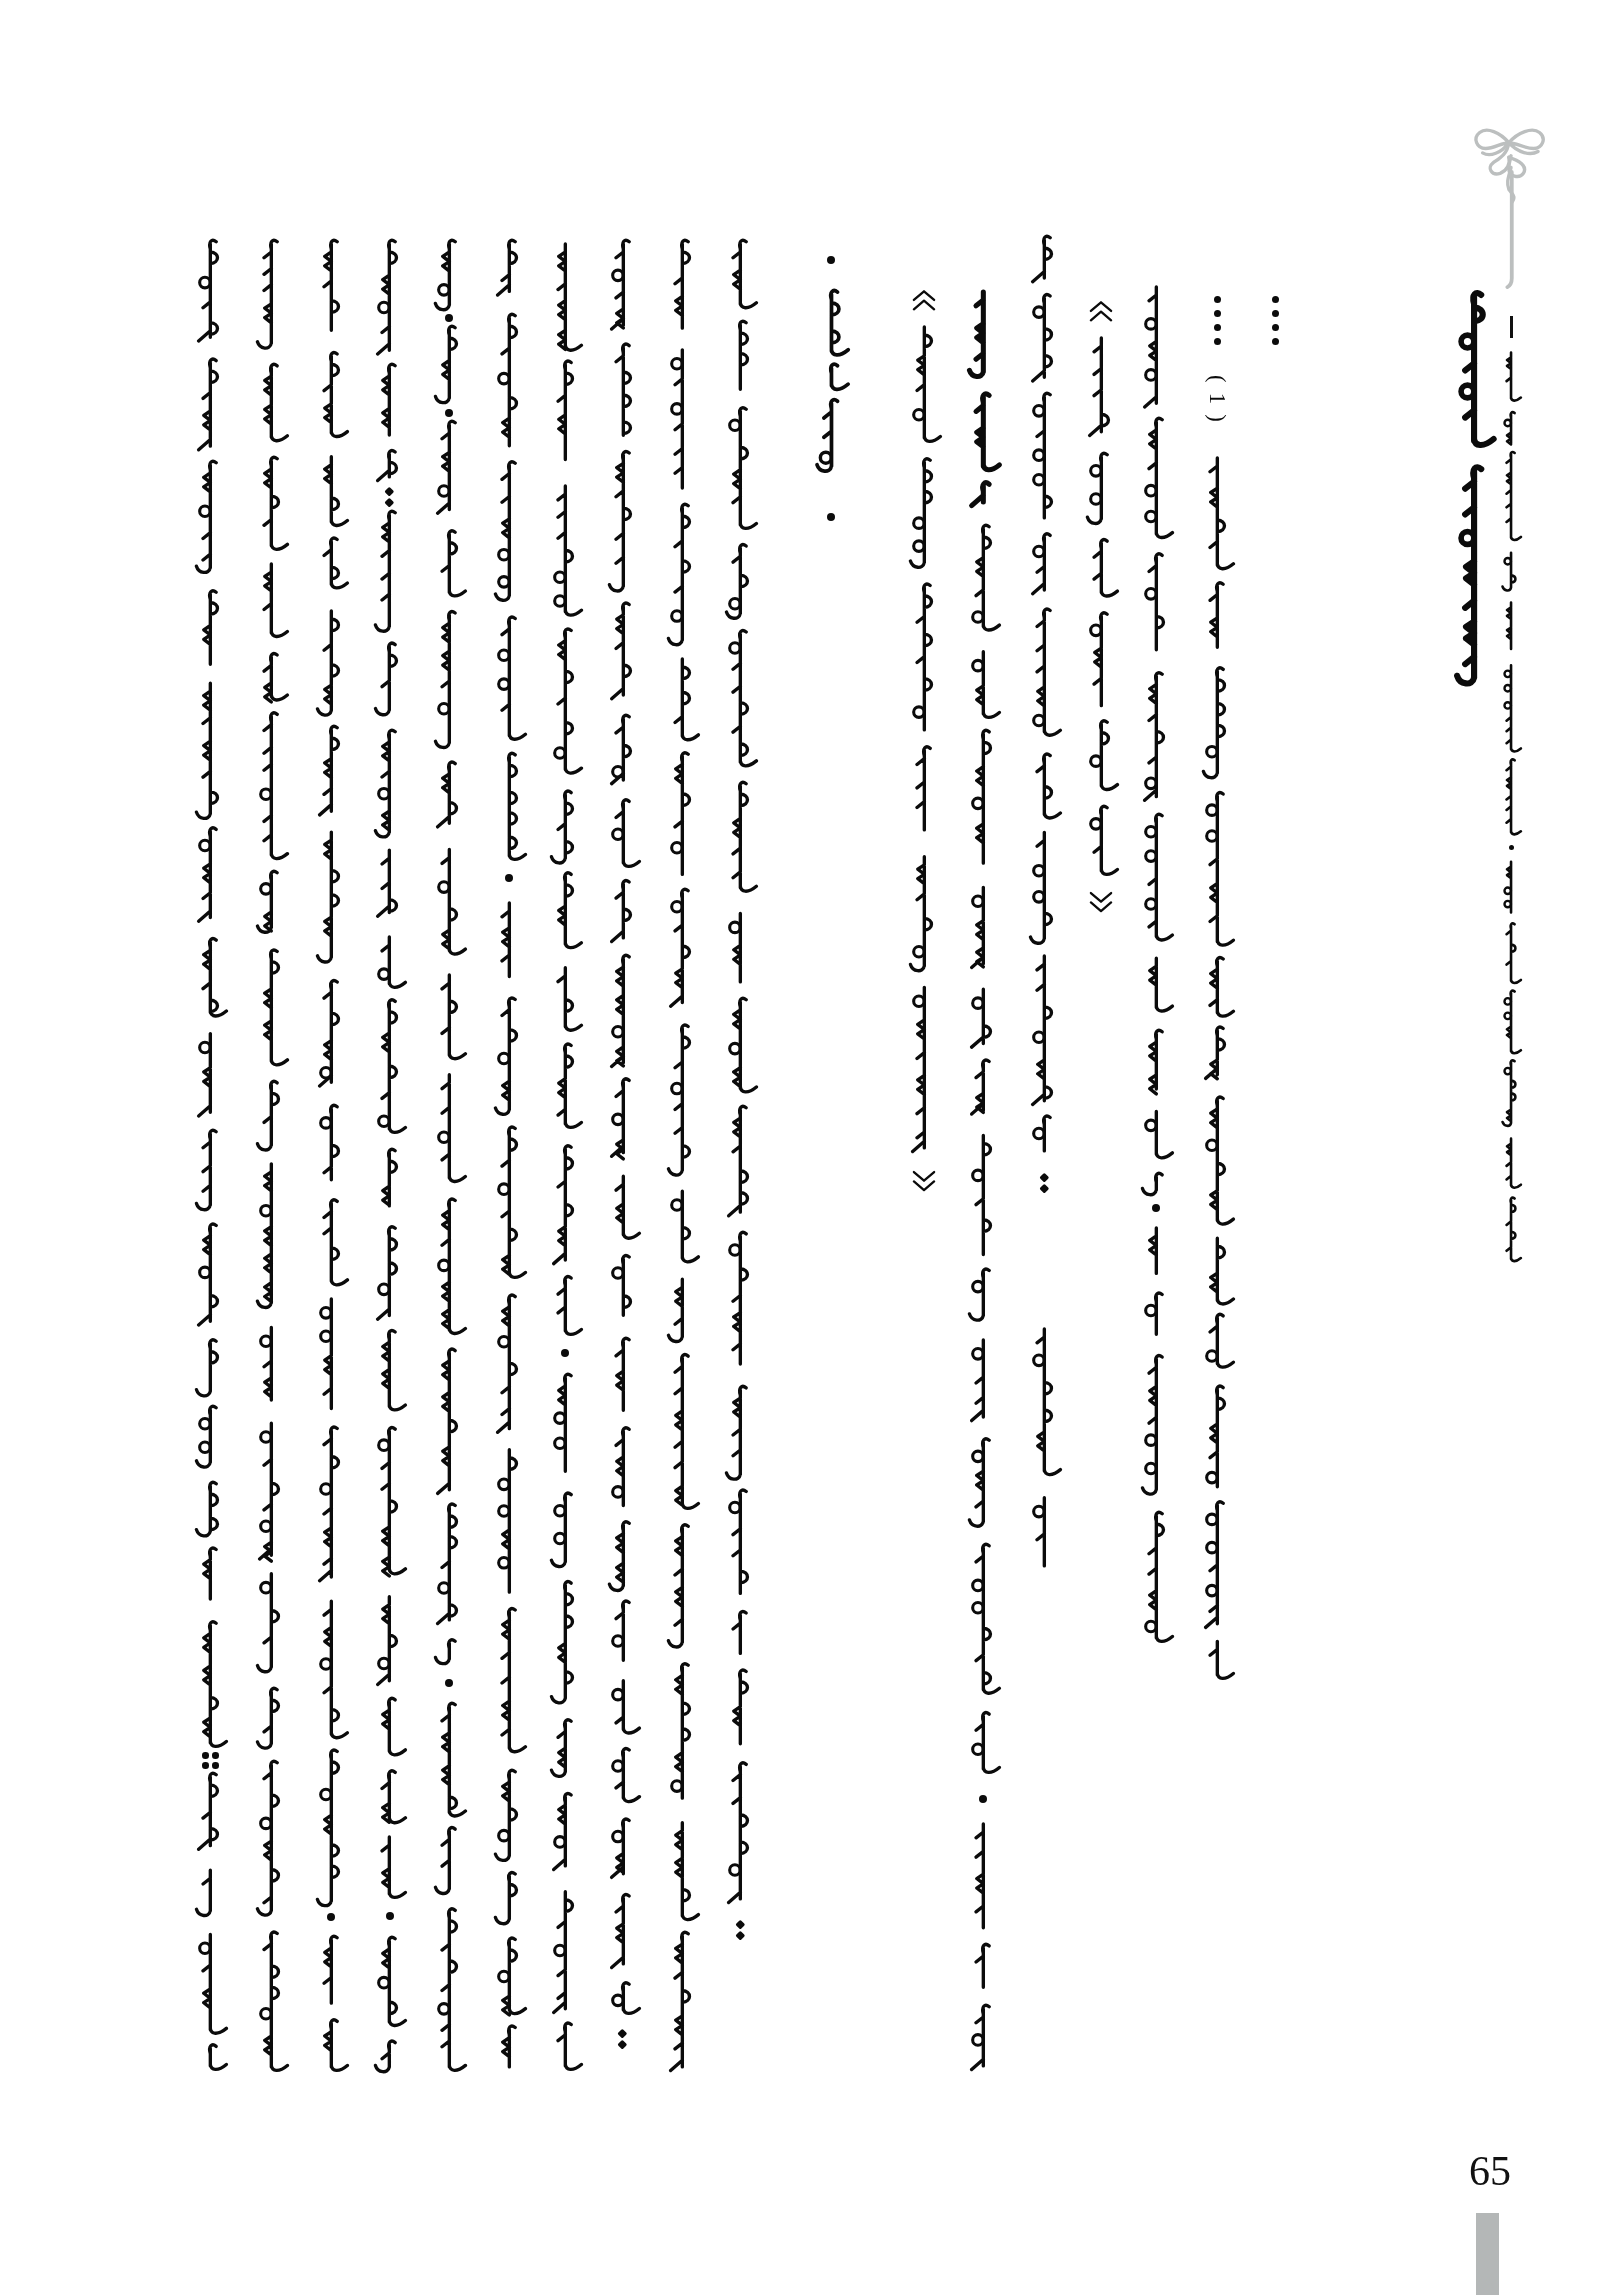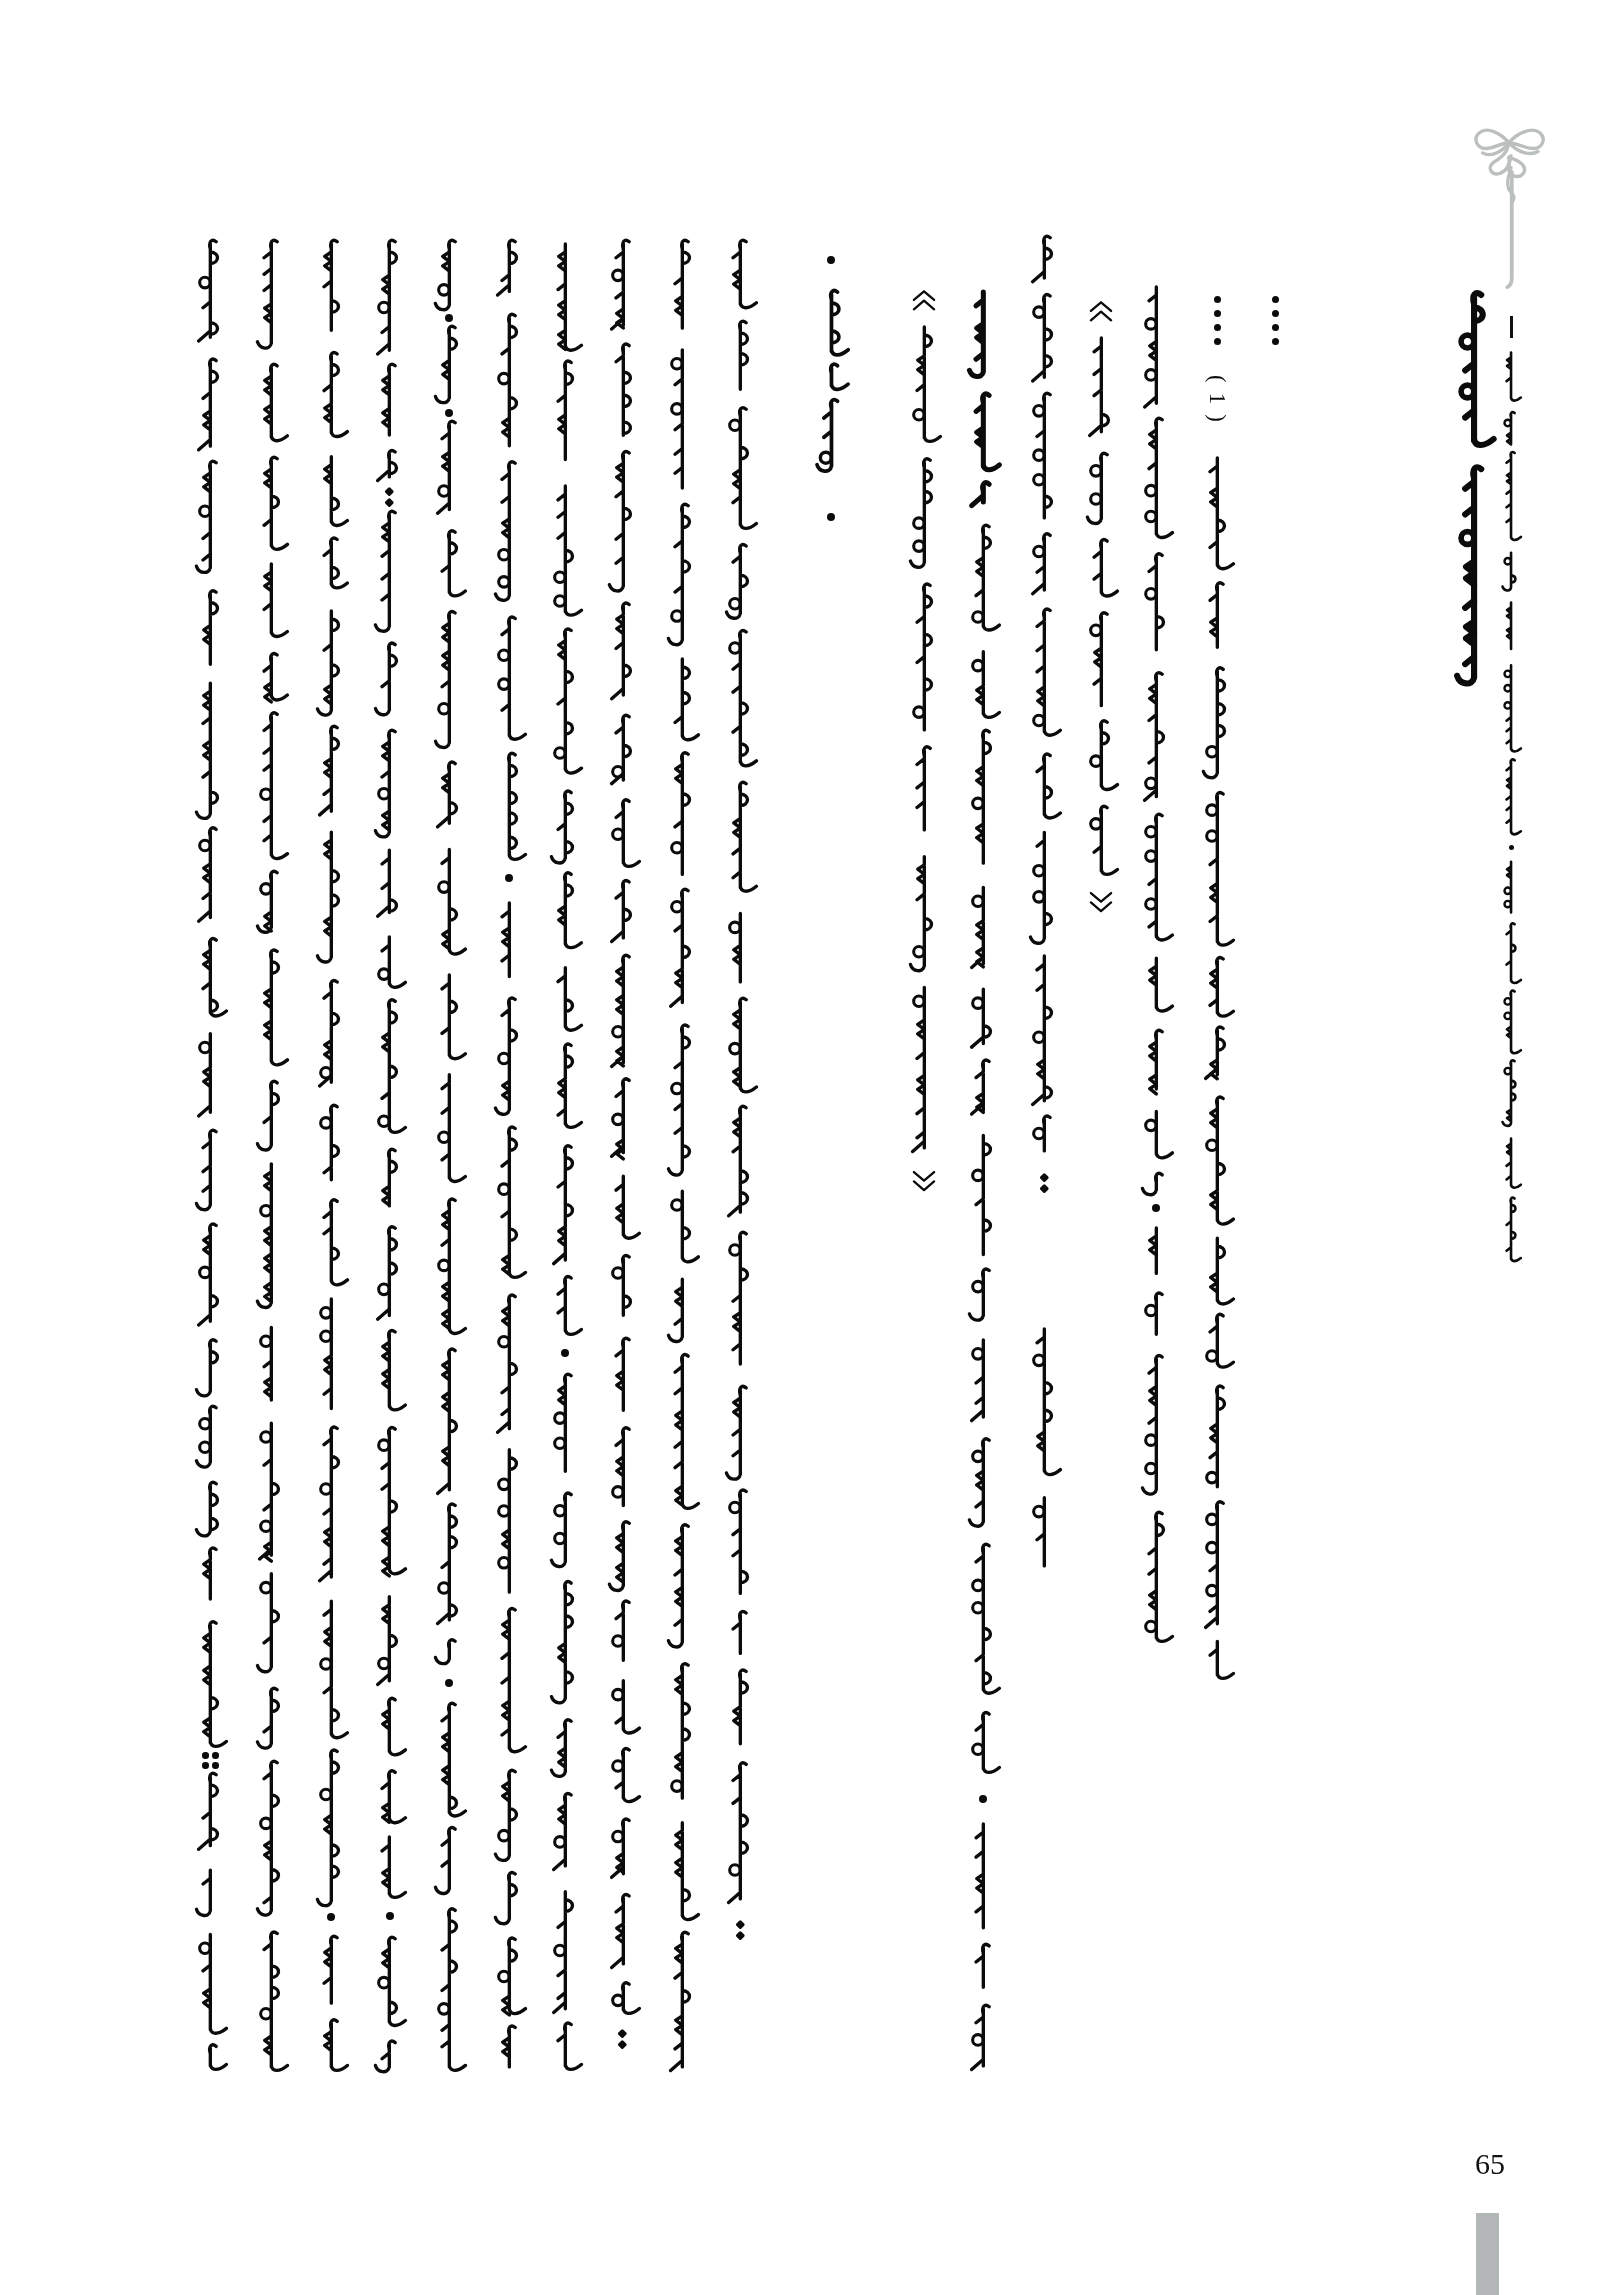--- a/index.html
+++ b/index.html
@@ -5,21 +5,21 @@
   html,body{margin:0;padding:0;background:#ffffff;}
   .page{position:relative;width:1622px;height:2295px;background:#ffffff;overflow:hidden;
         font-family:"Liberation Serif",serif;color:#0b0b0b;}
   .page svg{position:absolute;overflow:visible;}
   .pdot{position:absolute;background:#0b0b0b;border-radius:50%;}
   .pdiamond{position:absolute;background:#0b0b0b;border-radius:1.5px;transform:rotate(45deg);}
   .vmark{position:absolute;display:flex;align-items:center;justify-content:center;
          font-family:"Liberation Serif",serif;font-size:22.7px;letter-spacing:2.2px;color:#0b0b0b;
          transform:rotate(90deg);white-space:nowrap;}
   .pagenum{position:absolute;left:1446px;top:2147px;width:88px;text-align:center;
-           font-size:30px;color:#111;font-family:"Liberation Serif",serif;}
+           font-size:42px;color:#111;font-family:"Liberation Serif",serif;}
   .edge-tab{position:absolute;left:1476px;top:2213px;width:22.7px;height:83px;background:#b4b7b7;}
   .hdr-dash{position:absolute;left:1510px;top:316px;width:2.9px;height:22px;background:#111;}
 </style>
 </head>
 <body>
 
 <div class="page" id="page">
 
   <svg style="left:1465px;top:115px;" width="95" height="175" viewBox="0 0 130 240">
     <g fill="none" stroke="#bcbfbf" stroke-width="4.6" stroke-linecap="round">

